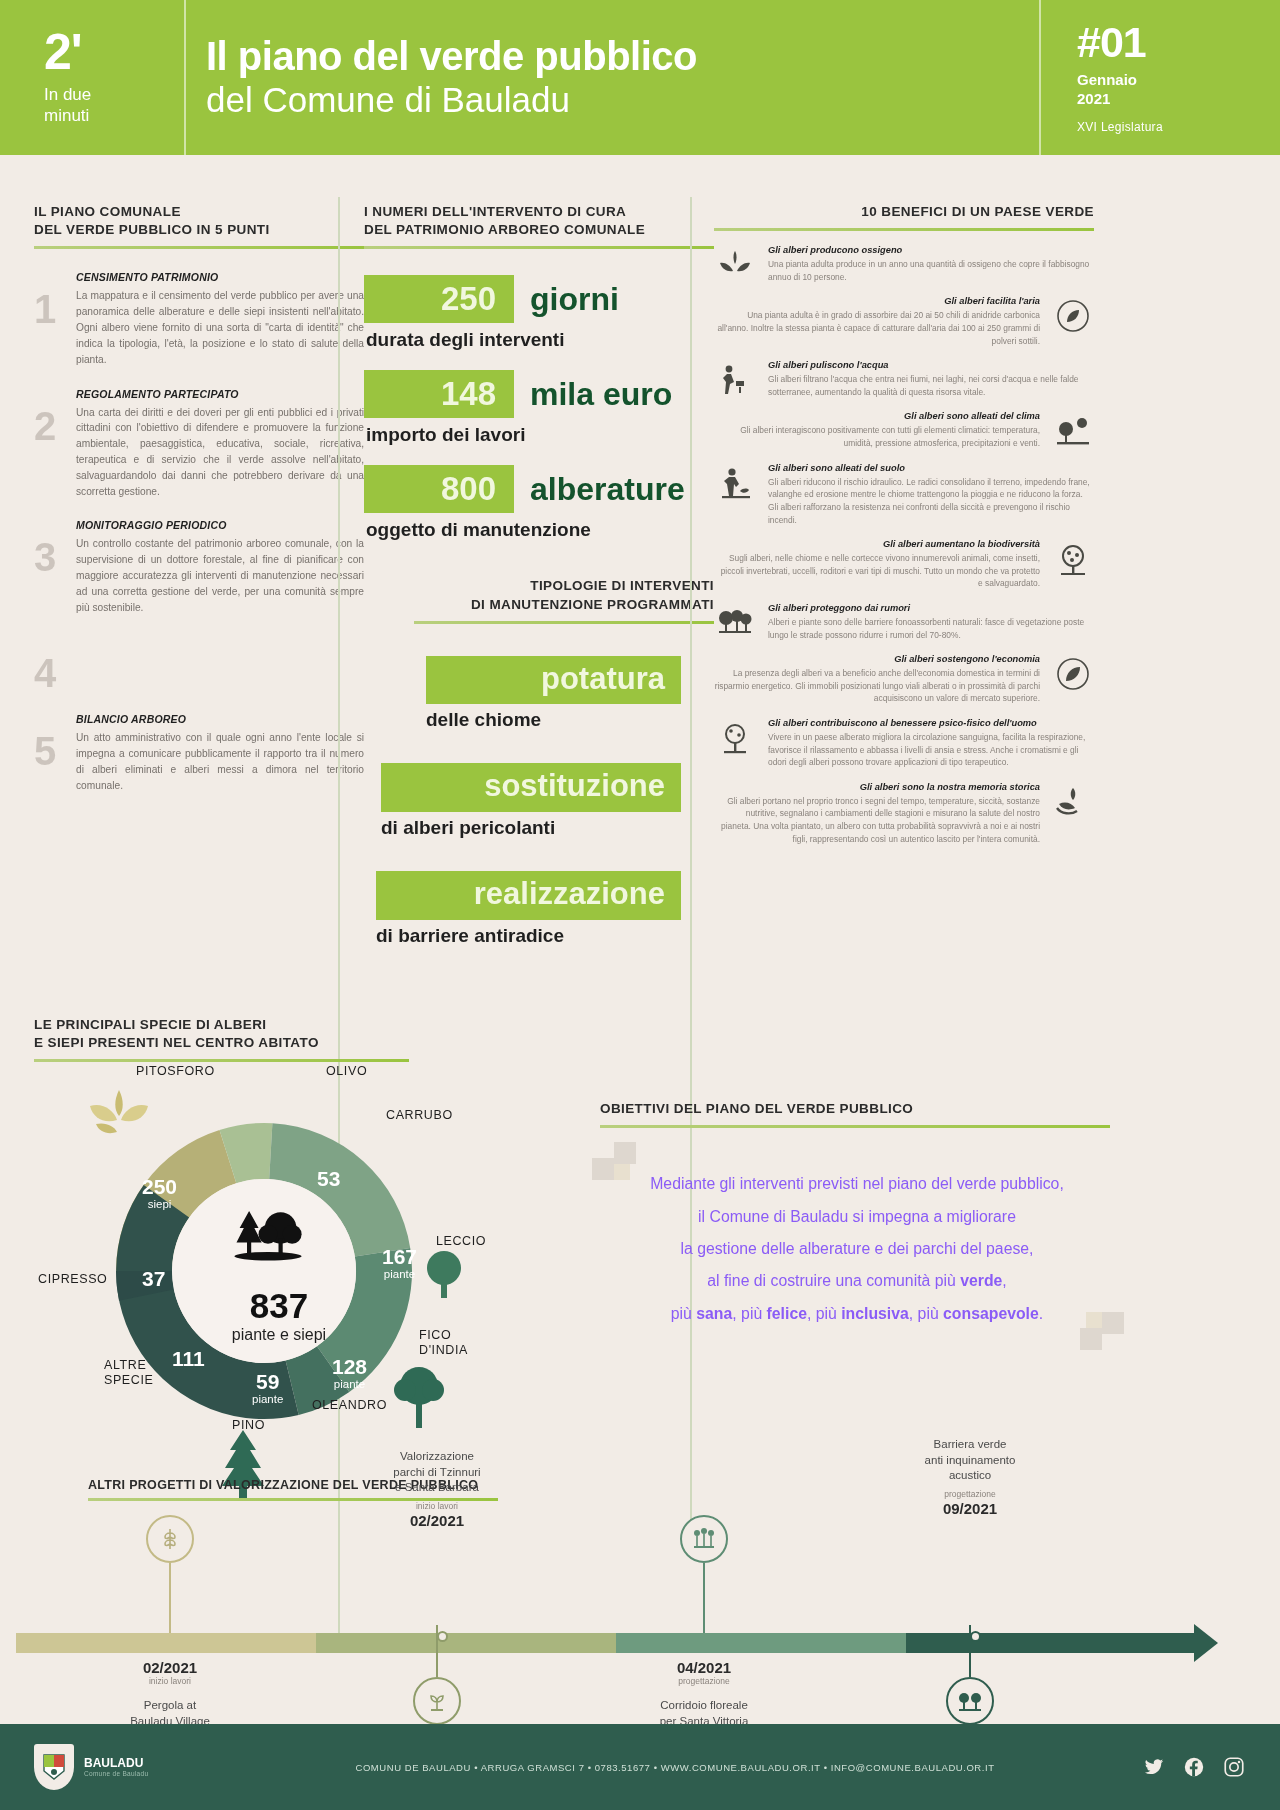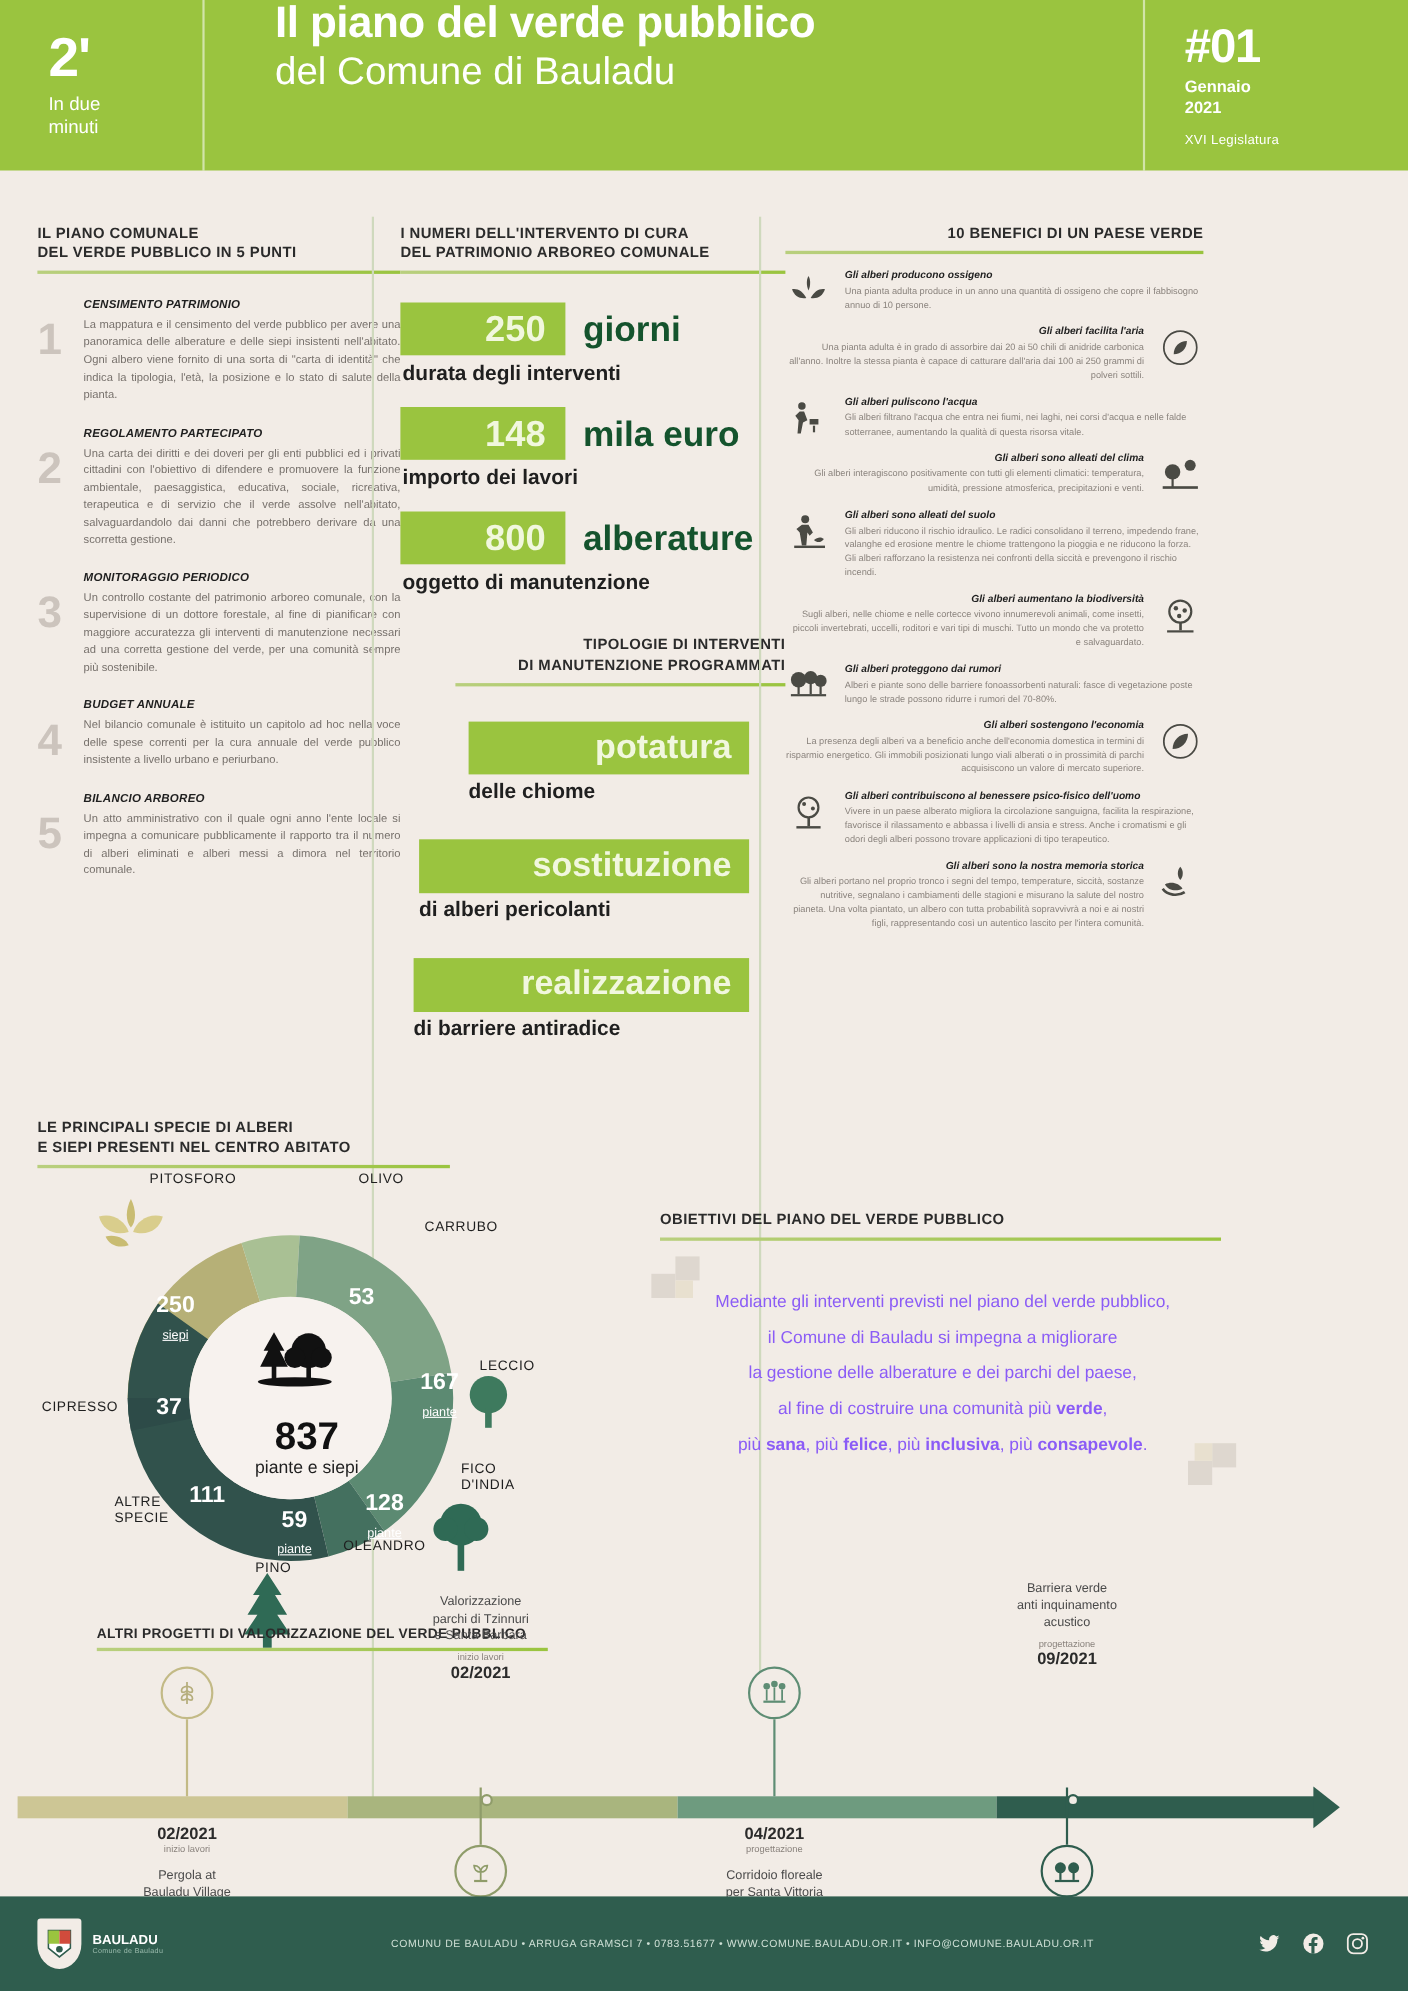--- a/index.html
+++ b/index.html
@@ -25,22 +25,22 @@
     width: 150px;
     display: flex; flex-direction: column; justify-content: center;
     padding-left: 10px;
   }
   .hdr-left .big2 { font-size: 50px; font-weight: 800; line-height: 0.95; letter-spacing: -1px; }
   .hdr-left .sub { font-size: 17px; line-height: 1.25; margin-top: 8px; font-weight: 400;}
   .hdr-mid {
     flex: 1;
     border-left: 2px solid rgba(255,255,255,.55);
     border-right: 2px solid rgba(255,255,255,.55);
-    display: flex; flex-direction: column; justify-content: flex-start;
-    padding-left: 64px;
+    display: flex; flex-direction: column; justify-content: center;
+    padding-left: 20px;
   }
   .hdr-mid .t1 { font-size: 40px; font-weight: 800; letter-spacing: -0.5px; line-height: 1.08; }
   .hdr-mid .t2 { font-size: 35px; font-weight: 300; line-height: 1.15; margin-top: 2px;}
   .hdr-right {
     width: 205px;
     display: flex; flex-direction: column; justify-content: center;
     padding-left: 36px;
   }
   .hdr-right .issue { font-size: 43px; font-weight: 800; letter-spacing: -1px; line-height: 1; }
   .hdr-right .mth { font-size: 15px; font-weight: 700; line-height: 1.25; margin-top: 7px; }
@@ -124,21 +124,21 @@
   .donut-sect { position: absolute; left: 34px; top: 1016px; width: 520px; }
   .donut-wrap { position: relative; width: 430px; height: 400px; margin-top: 14px; margin-left: 30px;}
   .donut-label {
     position: absolute; font-size: 12.5px; font-weight: 500; letter-spacing: .6px; color:#1f1f1f;
     text-transform: uppercase; line-height:1.2;
   }
   .donut-val {
     position: absolute; color: #fff; text-align: center; line-height: 1;
   }
   .donut-val .n { font-size: 21px; font-weight: 800; }
-  .donut-val .u { font-size: 11.5px; font-weight: 400; display:block; margin-top:12px;text-decoration:underline;}
+  .donut-val .u { font-size: 11.5px; font-weight: 400; display:block; margin-top:2px;}
   .donut-center {
     position: absolute; left: 50%; top: 50%; transform: translate(-50%,-50%);
     text-align: center; width: 200px;
   }
   .donut-center .tot { font-size: 35px; font-weight: 800; color:#111; line-height:1; margin-top:4px;}
   .donut-center .totlab { font-size: 16px; color:#1f1f1f; margin-top:3px;}
 
   
   .obj { position: absolute; left: 600px; top: 1100px; width: 510px; }
   .obj .sect-title { text-align: left; }
@@ -240,24 +240,20 @@
       </div>
       <div class="pt">
         <div class="pt-num">3</div>
         <div class="pt-body">
           <div class="pt-head">MONITORAGGIO PERIODICO</div>
           <div class="pt-text">Un controllo costante del patrimonio arboreo comunale, con la supervisione di un dottore forestale, al fine di pianificare con maggiore accuratezza gli interventi di manutenzione necessari ad una corretta gestione del verde, per una comunità sempre più sostenibile.</div>
         </div>
       </div>
       <div class="pt">
         <div class="pt-num">4</div>
-        <div class="pt-body">
-          <div class="pt-head">BUDGET ANNUALE</div>
-          <div class="pt-text">Nel bilancio comunale è istituito un capitolo ad hoc nella voce delle spese correnti per la cura annuale del verde pubblico insistente a livello urbano e periurbano.</div>
-        </div>
       </div>
       <div class="pt">
         <div class="pt-num">5</div>
         <div class="pt-body">
           <div class="pt-head">BILANCIO ARBOREO</div>
           <div class="pt-text">Un atto amministrativo con il quale ogni anno l'ente locale si impegna a comunicare pubblicamente il rapporto tra il numero di alberi eliminati e alberi messi a dimora nel territorio comunale.</div>
         </div>
       </div>
     </div>
   </div>

